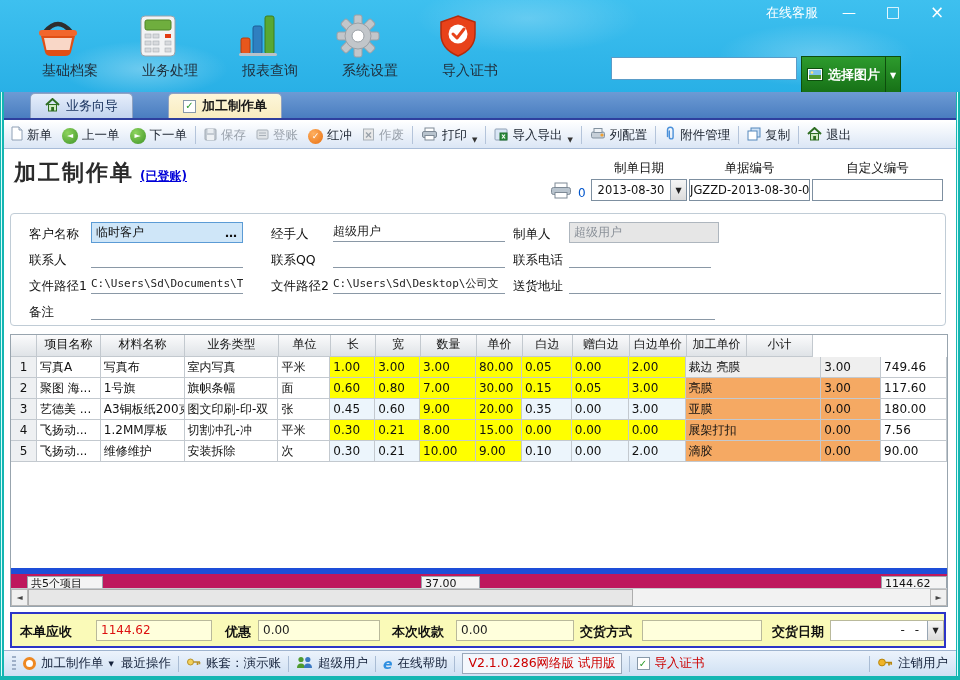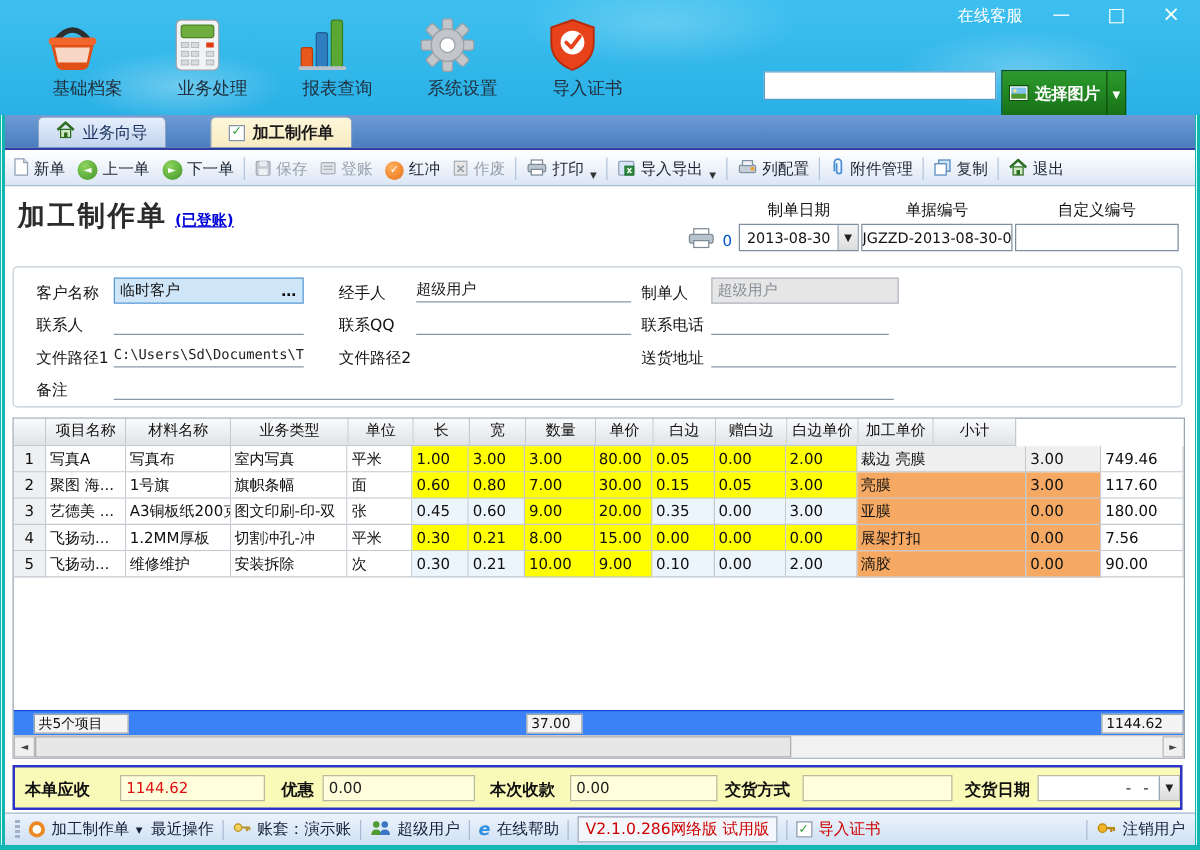--- a/index.html
+++ b/index.html
@@ -71,21 +71,21 @@
   .grid { position:absolute; left:10px; top:334px; width:938px; height:273px; border:1px solid #98a4ae; background:#fff; }
   .ghead { display:flex;font-family:Liberation Mono, monospace; }
   .grow { display:flex; }
   .gc { height:21px; border-right:1px solid #c3c9cf; border-bottom:1px solid #c3c9cf; font-size:12px; color:#111;
     line-height:20px; padding-left:3px; overflow:hidden; white-space:nowrap; background:#fff; }
   .gc.head { height:22px; background:linear-gradient(180deg,#fbfbfc,#dfe3e7); text-align:center; padding-left:0; line-height:21px; }
   .gc.num { background:#eef0f2; text-align:center; padding-left:0; }
   .c0{width:26px}.c1{width:64px}.c2{width:84px}.c3{width:94px}.c4{width:52px}.c5{width:45px}.c6{width:45px}
   .c7{width:56px}.c8{width:46px}.c9{width:50px}.c10{width:57px}.c11{width:57px}.c12{width:136px}.c13{width:60px}.c14{width:66px}
   .bg-y{background:#ffff00}.bg-l{background:#ecf5fc}.bg-o{background:#f5a963}.bg-g{background:#efefef}.bg-w{background:#fff}
-  .gfoot { position:absolute; left:0; right:0; bottom:18px; height:20px; background:#3b82f6; border-top:1px solid #1d4ed8;margin-top:28px; }
+  .gfoot { position:absolute; left:0; right:0; bottom:18px; height:20px; background:#be185d; border-top:6px solid #1d4ed8;margin-top:28px; }
   .fbox { position:absolute; top:2px; height:16px; border:1px solid #9aa4ac; background:#f4f4f4; font-size:11px; color:#111; line-height:14px; padding:0 3px; white-space:nowrap; }
   .hscroll { position:absolute; left:0; right:0; bottom:0; height:18px; background:#f2f2f2; border-top:1px solid #c6cacd; }
   .sbtn { position:absolute; top:0; width:17px; height:17px; background:#f0f0f0; border:1px solid #b9b9b9; font-size:8px; color:#444;
     display:flex; align-items:center; justify-content:center; cursor:pointer; }
   .sthumb { position:absolute; top:0; left:17px; width:605px; height:17px; background:#e7e7e7; border:1px solid #adadad; cursor:grab; }
 
   
   .totals { position:absolute; left:10px; top:612px; width:936px; height:36px; background:#fafab8; border:2px solid #2d35c8; }
   .tlbl { position:absolute; top:9px; font-size:13px; font-weight:bold; color:#111; white-space:nowrap; }
   .tfield { position:absolute; top:6px; height:21px; background:#ffffdc; border:1px solid #b9b99b; font-size:12px; color:#222; line-height:19px; padding:0 4px; }
@@ -402,20 +402,21 @@
     <div class="flbl" style="left:18px;top:38px;">联系人</div>
     <div class="fuline" style="left:80px;top:34px;width:152px;"></div>
     <div class="flbl" style="left:260px;top:38px;">联系QQ</div>
     <div class="fuline" style="left:322px;top:34px;width:172px;"></div>
     <div class="flbl" style="left:502px;top:38px;">联系电话</div>
     <div class="fuline" style="left:558px;top:34px;width:142px;"></div>
 
     <div class="flbl" style="left:18px;top:64px;">文件路径1</div>
     <div class="fuline fpath" style="left:80px;top:60px;width:152px;">C:\Users\Sd\Documents\Te:</div>
     <div class="flbl" style="left:260px;top:64px;">文件路径2</div>
+    <div class="fuline fpath" style="left:322px;top:60px;width:172px;">C:\Users\Sd\Desktop\公司文</div>
     <div class="flbl" style="left:502px;top:64px;">送货地址</div>
     <div class="fuline" style="left:558px;top:60px;width:372px;"></div>
 
     <div class="flbl" style="left:18px;top:90px;">备注</div>
     <div class="fuline" style="left:80px;top:86px;width:624px;"></div>
   </div>
 
   <div class="grid">
     <div class="ghead">
         <div class="gc head c0"></div>
@@ -515,21 +516,21 @@
           <div class="gc c9 bg-l">0.10</div>
           <div class="gc c10 bg-l">0.00</div>
           <div class="gc c11 bg-l">2.00</div>
           <div class="gc c12 bg-o">滴胶</div>
           <div class="gc c13 bg-o">0.00</div>
           <div class="gc c14 bg-w">90.00</div>
         </div>
       </div>
     <div class="gfoot">
       <div class="fbox" style="left:16px;width:76px;">共5个项目</div>
-      <div class="fbox" style="left:410px;width:45px;">37.00</div>
+      <div class="fbox" style="left:410px;width:59px;">37.00</div>
       <div class="fbox" style="right:0px;width:66px;">1144.62</div>
     </div>
     <div class="hscroll">
       <div class="sbtn" style="left:0;">◄</div>
       <div class="sthumb"></div>
       <div class="sbtn" style="right:0;">►</div>
     </div>
   </div>
 
   <div class="totals">

